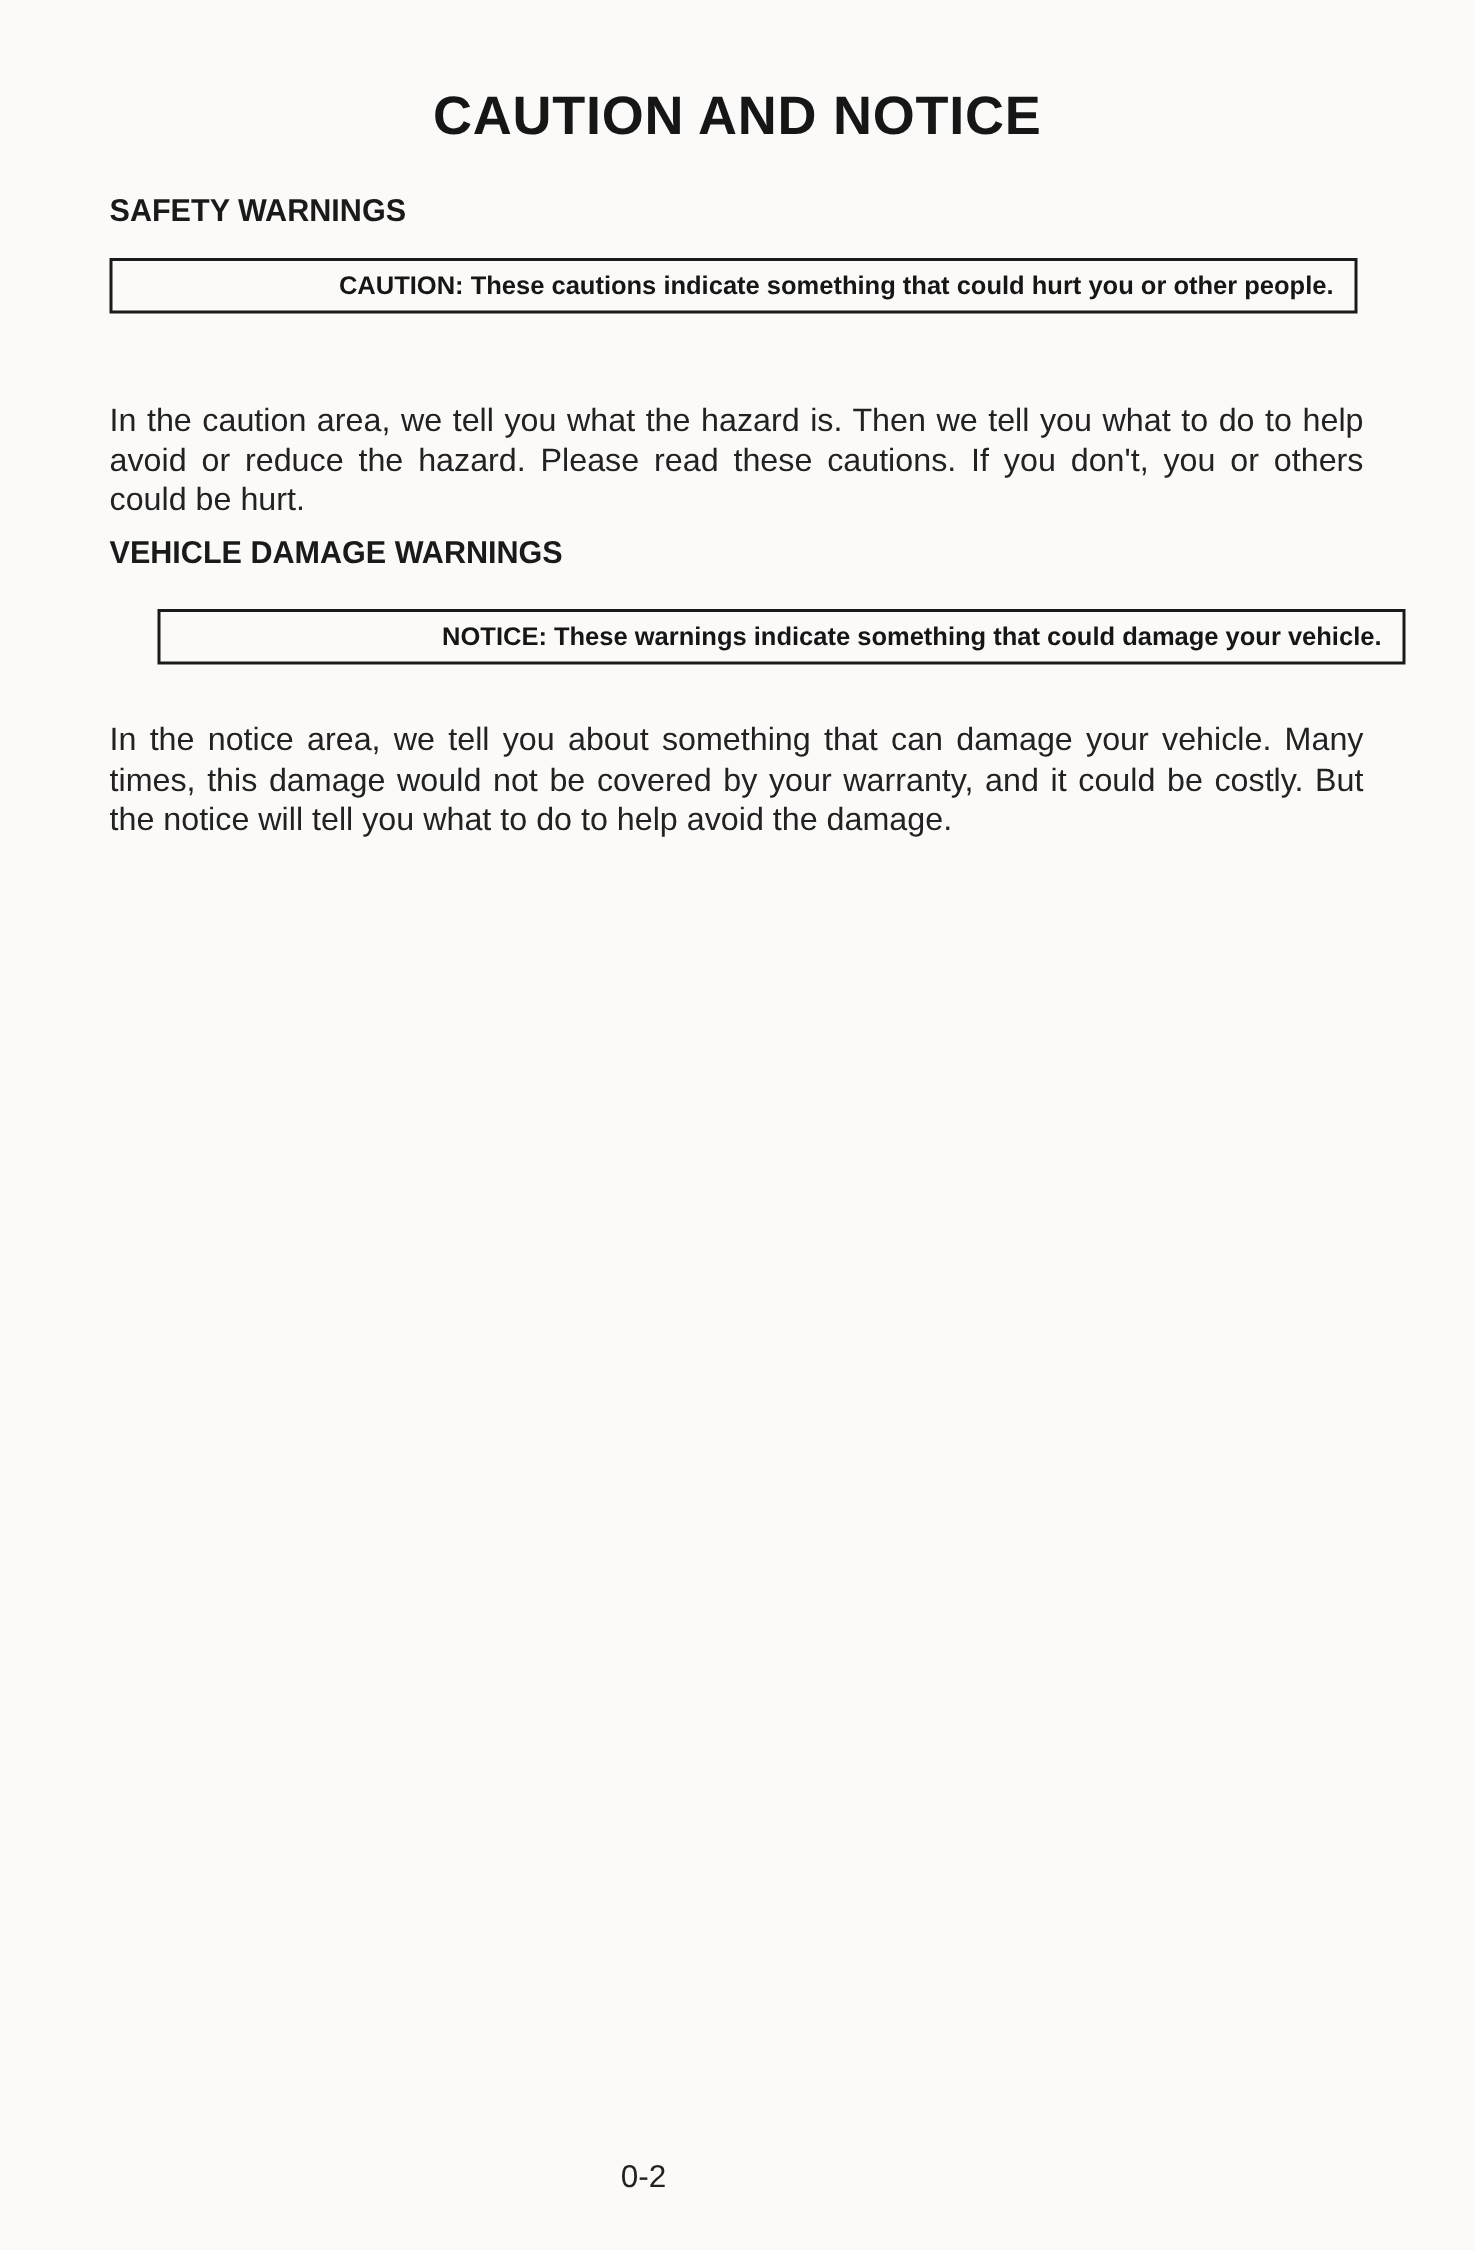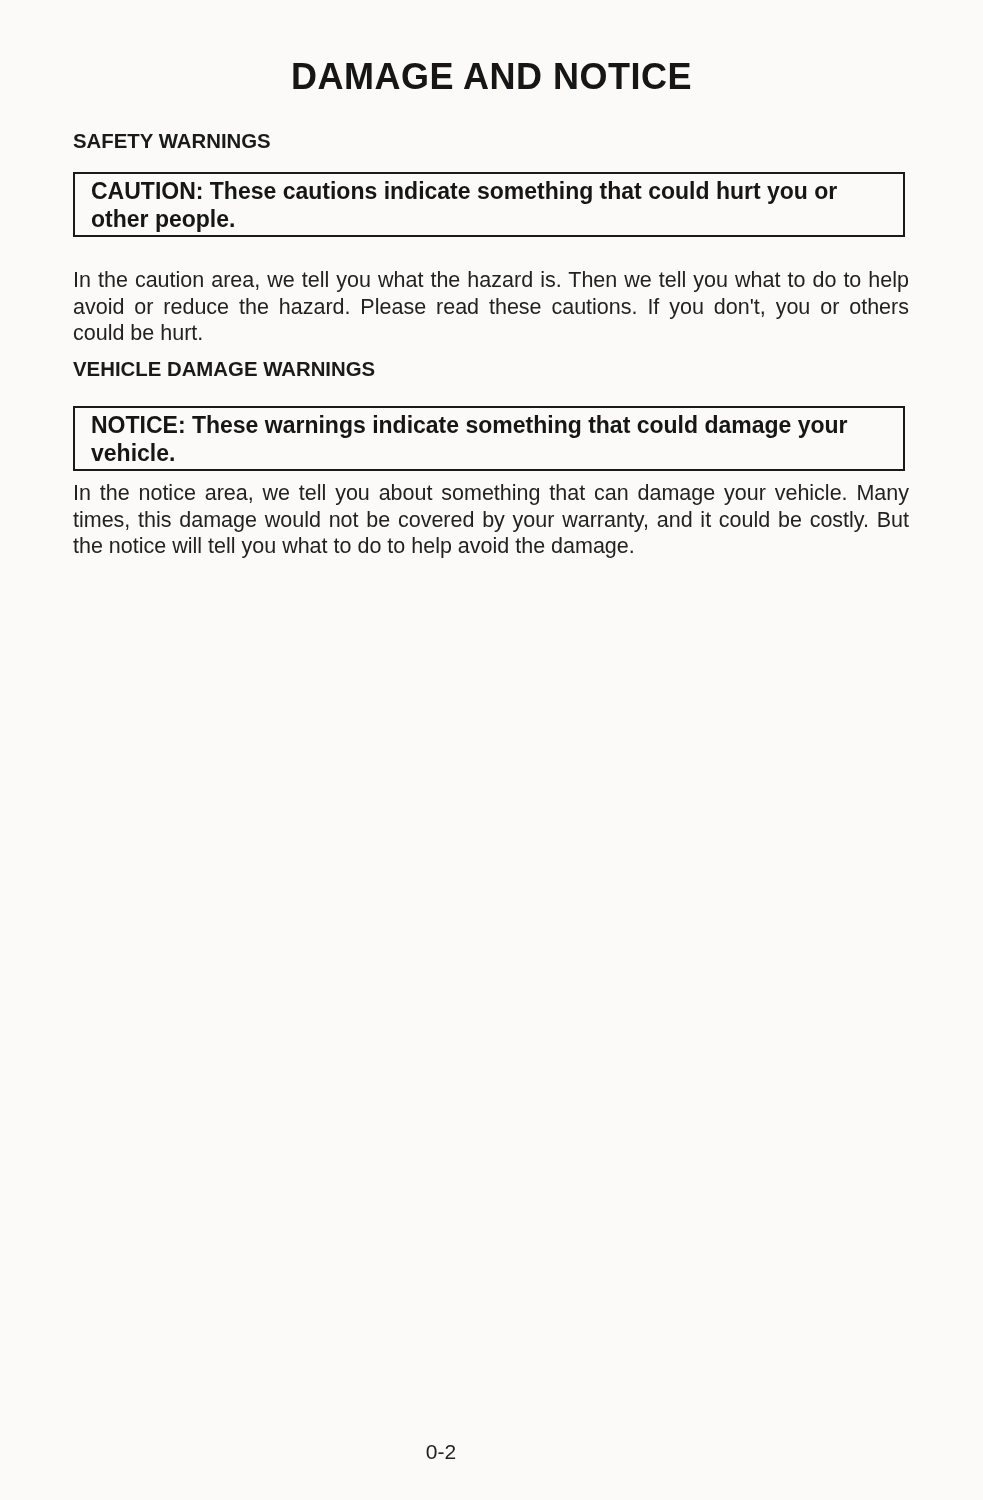--- a/index.html
+++ b/index.html
@@ -37,55 +37,56 @@
     transform: scaleX(0.97);
     transform-origin: left;
   }
   .warn-box {
     position: absolute;
     left: 73px;
     width: 832px;
     border: 2px solid #1a1a1a;
     box-sizing: border-box;
     padding: 3px 14px 2px 16px;
-    font-size: 23px;
+    font-size: 17px;
     font-weight: bold;
     line-height: 28px;
     color: #161616;
+    text-align: right;
   }
   .body-para {
     position: absolute;
     left: 73px;
     width: 836px;
     font-size: 21.5px;
     line-height: 26.5px;
     text-align: justify;
     color: #222;
     margin: 0;
   }
   .page-number {
     position: absolute;
     top: 1440px;
-    left: 12px;
+    left: 0;
     width: 858px;
     text-align: center;
     font-size: 21px;
     color: #222;
   }
 </style>
 </head>
 <body>
 
-<h1 class="page-title">DAMAGE AND NOTICE</h1>
+<h1 class="page-title">CAUTION AND NOTICE</h1>
 
 <h2 class="section-heading" style="top:129px;">SAFETY WARNINGS</h2>
 
 <div class="warn-box" style="top:172px;">CAUTION: These cautions indicate something that could hurt you or other people.</div>
 
 <p class="body-para" style="top:251px;margin-top:16px;">In the caution area, we tell you what the hazard is. Then we tell you what to do to help avoid or reduce the hazard. Please read these cautions. If you don't, you or others could be hurt.</p>
 
 <h2 class="section-heading" style="top:357px;">VEHICLE DAMAGE WARNINGS</h2>
 
-<div class="warn-box" style="top:406px;">NOTICE: These warnings indicate something that could damage your vehicle.</div>
+<div class="warn-box" style="top:406px;margin-left:32px;">NOTICE: These warnings indicate something that could damage your vehicle.</div>
 
 <p class="body-para" style="top:480px;">In the notice area, we tell you about something that can damage your vehicle. Many times, this damage would not be covered by your warranty, and it could be costly. But the notice will tell you what to do to help avoid the damage.</p>
 
 <div class="page-number">0-2</div>
 
 </body></html>

